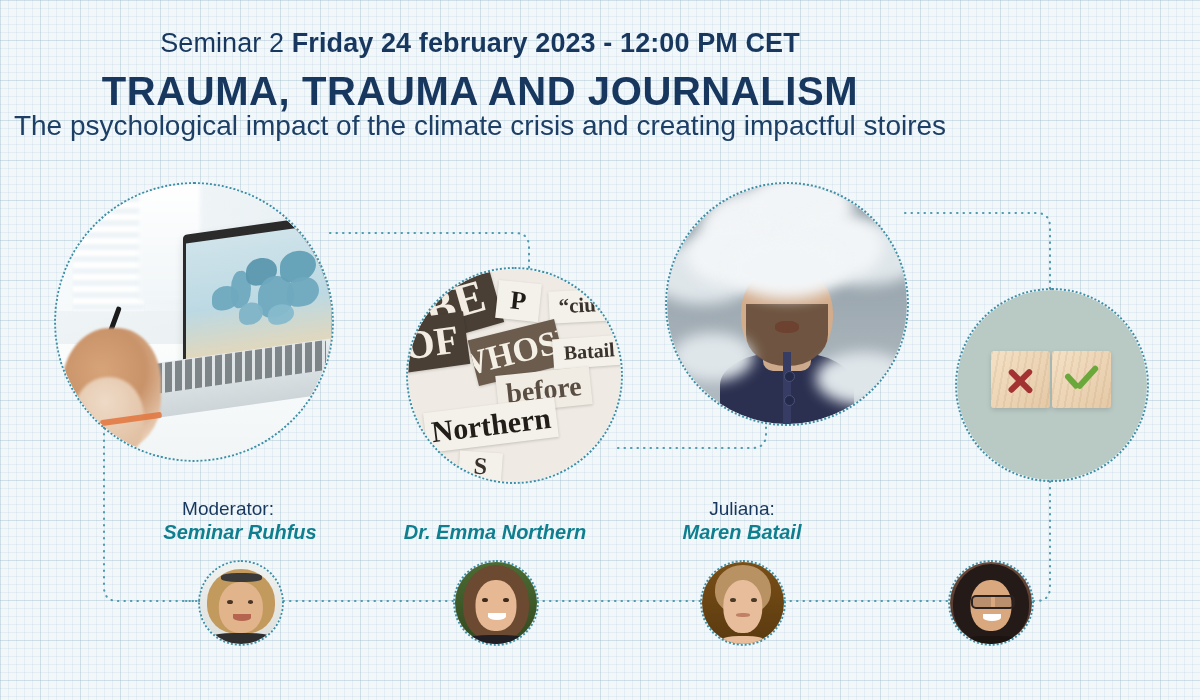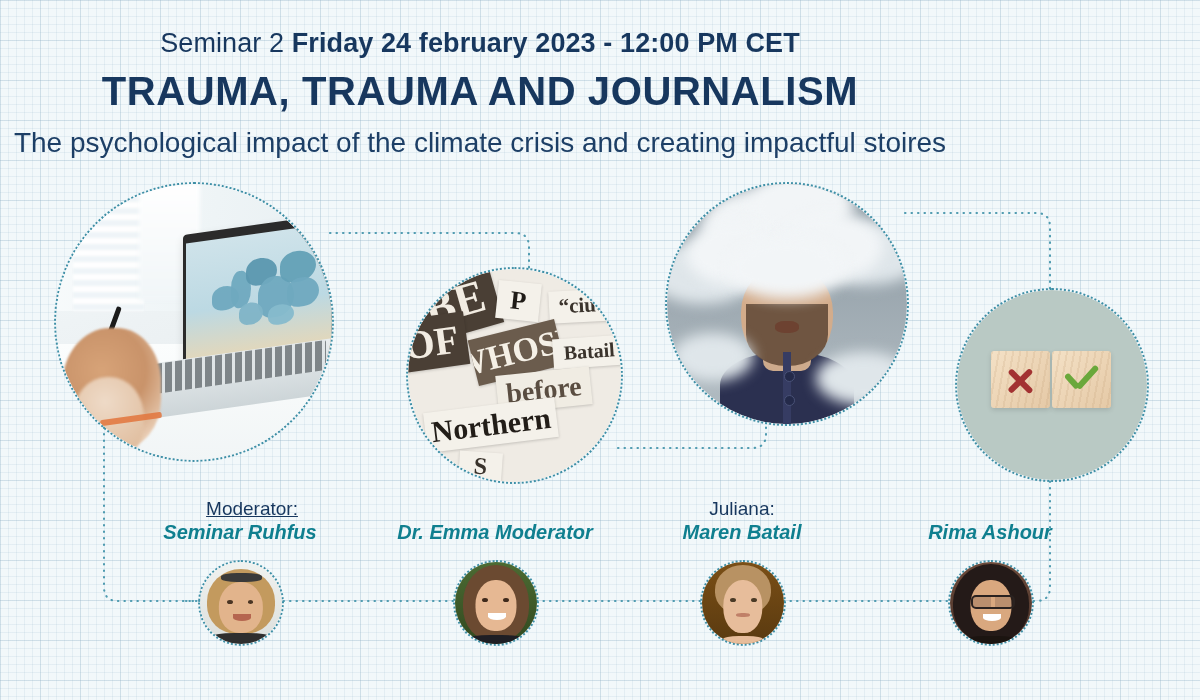--- a/index.html
+++ b/index.html
@@ -20,21 +20,21 @@
     background-position:0 0,0 0,0 0,0 0;
   }
   #connectors{position:absolute;left:0;top:0;width:1200px;height:700px;pointer-events:none;}
 
   
   .header{position:absolute;left:0;top:0;width:960px;text-align:center;}
   .kicker{margin-top:30px;line-height:1;color:#17375e;font-size:27px;letter-spacing:.1px;}
   .kicker .k-light{font-weight:400;}
   .kicker .k-bold{font-weight:700;}
   .title{margin-top:14px;font-size:40px;font-weight:700;color:#17375e;letter-spacing:.6px;line-height:1;}
-  .subtitle{margin-top:18px;font-size:28px;font-weight:400;color:#1d3f66;line-height:1;}
+  .subtitle{margin-top:1px;font-size:28px;font-weight:400;color:#1d3f66;line-height:1;}
 
   
   .photo{position:absolute;border-radius:50%;overflow:hidden;
          border:2px dotted #3e8fa6;}
   .photo > .inner{position:absolute;inset:0;overflow:hidden;border-radius:50%;}
 
   
   .sc-laptop{background:linear-gradient(160deg,#f7fafb 0%,#eef3f5 38%,#e9eef0 70%,#e3e9ec 100%);}
   .lap-wallA{position:absolute;left:0;top:0;width:100%;height:46%;
     background:linear-gradient(100deg,#f8fbfc,#eef4f6 55%,#e8eff2);}
@@ -220,29 +220,28 @@
       </div>
       <div class="blk right">
         <div class="mark">
           <div class="bar" style="left:18%;top:48%;width:30%;height:11%;background:#6aa83b;transform:rotate(48deg);"></div>
           <div class="bar" style="left:36%;top:40%;width:50%;height:11%;background:#6aa83b;transform:rotate(-48deg);"></div>
         </div>
       </div>
     </div>
   </div>
 
-  <div class="role" style="left:152px;top:498px;width:200px;text-decoration:underline;">Moderator:</div>
+  <div class="role" style="left:128px;top:498px;width:200px;">Moderator:</div>
   <div class="pname" style="left:140px;top:521px;width:200px;">Seminar Ruhfus</div>
 
-  <div class="pname" style="left:395px;top:521px;width:200px;">Dr. Emma Moderator</div>
+  <div class="pname" style="left:395px;top:521px;width:200px;">Dr. Emma Northern</div>
 
   <div class="role" style="left:642px;top:498px;width:200px;">Juliana:</div>
   <div class="pname" style="left:642px;top:521px;width:200px;">Maren Batail</div>
 
-  <div class="pname" style="left:890px;top:521px;width:200px;">Rima Ashour</div>
 
   <div class="avatar" style="left:198px;top:560px;">
     <div class="av" style="background:linear-gradient(to bottom,#f0f2f0,#dcdfdc);">
       <div class="hair" style="left:8%;top:8%;width:84%;height:80%;background:#c39a5e;"></div>
       <div class="face" style="top:24%;width:54%;height:62%;background:#e2b48c;"></div>
       <div style="position:absolute;left:26%;top:14%;width:50%;height:11%;background:#3a3a3a;border-radius:40%;"></div>
       <div style="position:absolute;left:33%;top:46%;width:7%;height:5%;background:#4a3524;border-radius:50%;"></div>
       <div style="position:absolute;left:58%;top:46%;width:7%;height:5%;background:#4a3524;border-radius:50%;"></div>
       <div style="position:absolute;left:40%;top:64%;width:22%;height:8%;background:#b5654f;border-radius:0 0 60% 60%;"></div>
       <div style="position:absolute;left:12%;bottom:0;width:76%;height:14%;background:#2e2e2e;border-radius:40% 40% 0 0;"></div>

